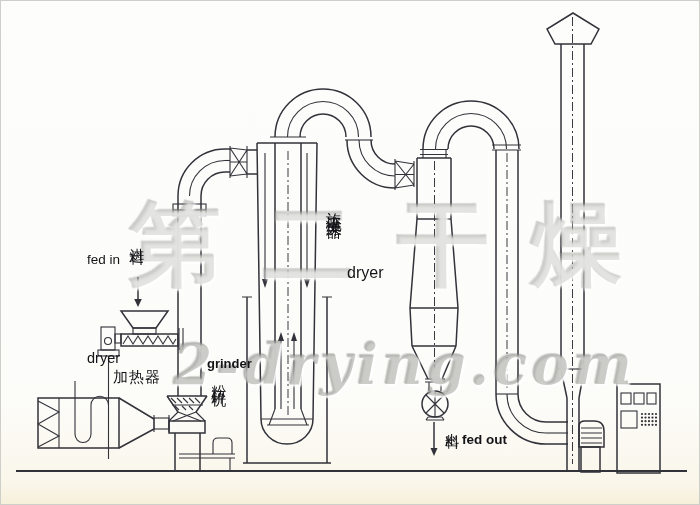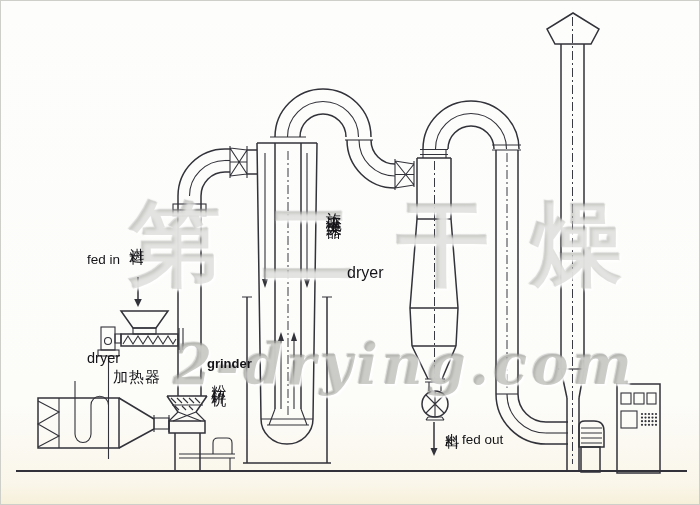--- a/index.html
+++ b/index.html
@@ -207,15 +207,15 @@
   <div class="lbl" style="left:86px;top:350px;font-size:14.5px;">dryer</div>
   <div class="lbl" style="left:82px;top:368px;font-size:15px;letter-spacing:1px;margin-left:30px;">加热器</div>
 
   <div class="lbl" style="left:206px;top:356px;font-size:13px;font-weight:bold;">grinder</div>
   <div class="lbl v" style="left:210px;top:371px;font-size:15px;letter-spacing:4px;">粉碎机</div>
 
   <div class="lbl v" style="left:324px;top:198px;font-size:16px;letter-spacing:3px;">旋流干燥器</div>
   <div class="lbl" style="left:346px;top:264px;font-size:16px;">dryer</div>
 
   <div class="lbl v" style="left:443px;top:421px;font-size:14.5px;letter-spacing:1px;">出料</div>
-  <div class="lbl" style="left:461px;top:432px;font-size:13.5px;">fed out</div>
+  <div class="lbl" style="left:461px;top:432px;font-size:13.5px;font-weight:bold;">fed out</div>
 
 </div>
 
 </body></html>

